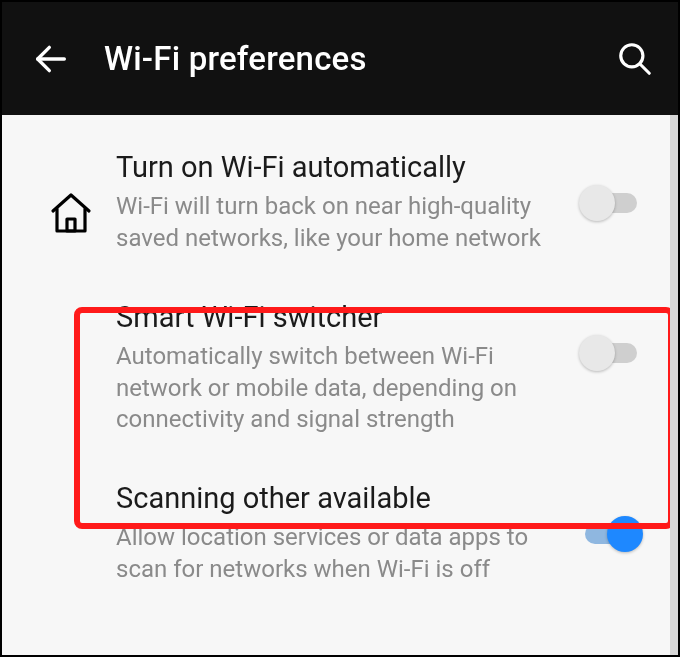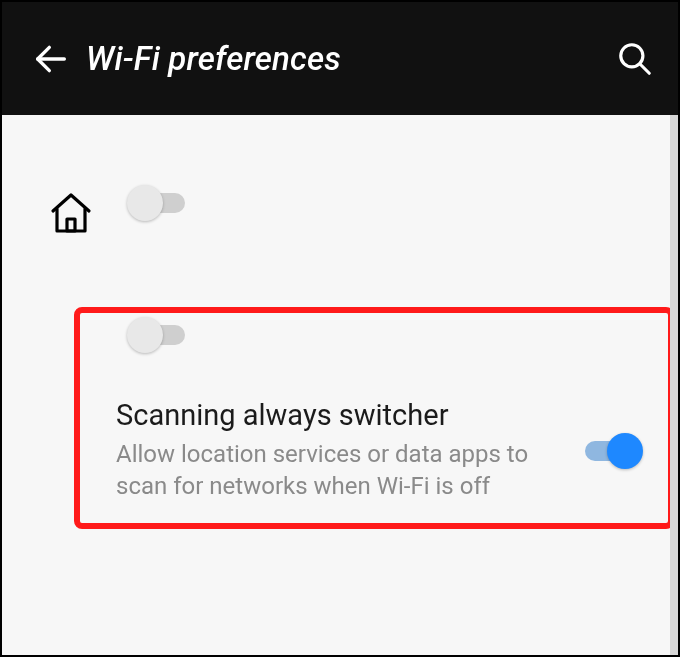--- a/index.html
+++ b/index.html
@@ -1,20 +1,20 @@
 <!DOCTYPE html>
 <html><head>
 <meta charset="utf-8">
 <style>
   * { box-sizing: border-box; margin: 0; padding: 0; }
   html, body { width: 680px; height: 657px; font-family: Roboto, "Segoe UI", Arial, sans-serif; background:#fff; }
   .screen { position:relative; width:680px; height:657px; border:2px solid #000; background:#f7f7f7; overflow:hidden; }
   .appbar { background:#111; color:#fff; height:113px; display:flex; align-items:center; padding:0 20px 0 26px; }
   .appbar .back { width:46px; height:46px; display:flex; align-items:center; justify-content:center; }
-  .appbar .title { font-size:33px; font-weight:500; margin-left:12px; flex:1; letter-spacing:0.2px;font-style:italic; }
+  .appbar .title { font-size:33px; font-weight:500; margin-left:30px; flex:1; letter-spacing:0.2px; }
   .appbar .search { width:46px; height:46px; display:flex; align-items:center; justify-content:center; }
   .content { position:relative; padding-top:12px; }
   .row { display:flex; align-items:flex-start; padding:22px 24px 22px 24px; }
   .iconcell { width:90px; display:flex; justify-content:center; padding-top:40px; }
   .textcell { flex:1; padding-right:8px; }
   .switchcell { width:86px; display:flex; align-items:center; justify-content:center; padding-top:36px; }
   .stitle { font-size:29px; color:#1b1b1b; line-height:1.25; font-weight:400; }
   .sdesc  { font-size:24px; color:#8a8a8a; line-height:1.32; margin-top:6px; }
   
   .toggle { position:relative; width:64px; height:36px; }
@@ -51,42 +51,50 @@
   <div class="content">
 
     <div class="row">
       <div class="iconcell">
         <svg width="48" height="48" viewBox="0 0 24 24" fill="none" stroke="#000" stroke-width="1.6" stroke-linejoin="round" stroke-linecap="round">
           <path d="M3 11 L12 3 L21 11"></path>
           <path d="M5 10 V21 H19 V10"></path>
           <rect x="10" y="15" width="4" height="6"></rect>
         </svg>
       </div>
-      <div class="switchcell">
-        <div class="toggle">
-          <div class="track"></div>
-            <div class="thumb"></div>
-        </div>
+      <div class="textcell">
+        <div class="stitle">Turn on Wi-Fi automatically</div>
+        <div class="sdesc">Wi-Fi will turn back on near high-quality saved networks, like your home network</div>
       </div>
-    </div>
-
-    <div class="row">
-      <div class="iconcell"></div>
       <div class="switchcell">
         <div class="toggle">
           <div class="track"></div>
             <div class="thumb"></div>
         </div>
       </div>
     </div>
 
     <div class="row">
       <div class="iconcell"></div>
       <div class="textcell">
-        <div class="stitle">Scanning always switcher</div>
+        <div class="stitle">Smart Wi-Fi switcher</div>
+        <div class="sdesc">Automatically switch between Wi-Fi network or mobile data, depending on connectivity and signal strength</div>
+      </div>
+      <div class="switchcell">
+        <div class="toggle">
+          <div class="track"></div>
+            <div class="thumb"></div>
+        </div>
+      </div>
+    </div>
+
+    <div class="row">
+      <div class="iconcell"></div>
+      <div class="textcell">
+        <div class="stitle">Scanning other available</div>
         <div class="sdesc">Allow location services or data apps to scan for networks when Wi-Fi is off</div>
       </div>
       <div class="switchcell">
         <div class="toggle on">
           <div class="track"></div>
             <div class="thumb"></div>
         </div>
       </div>
     </div>
 

